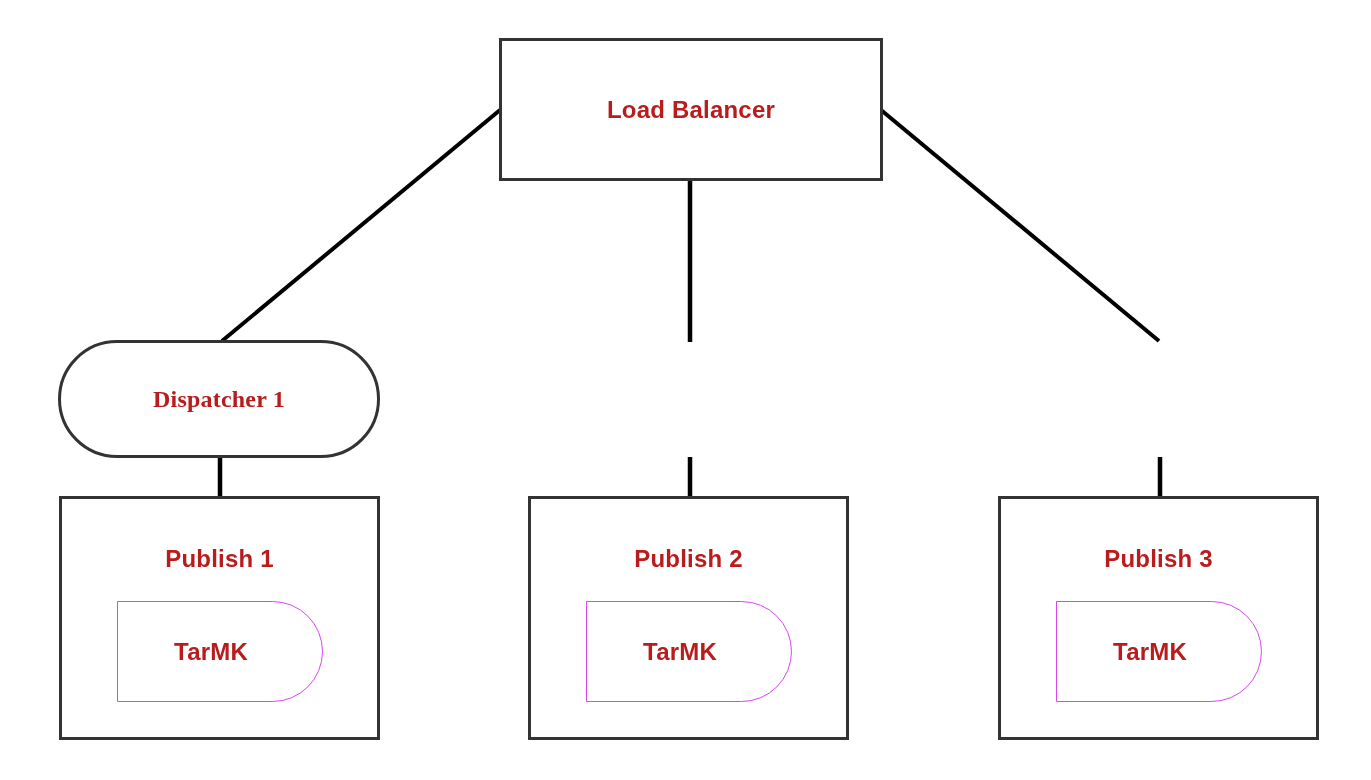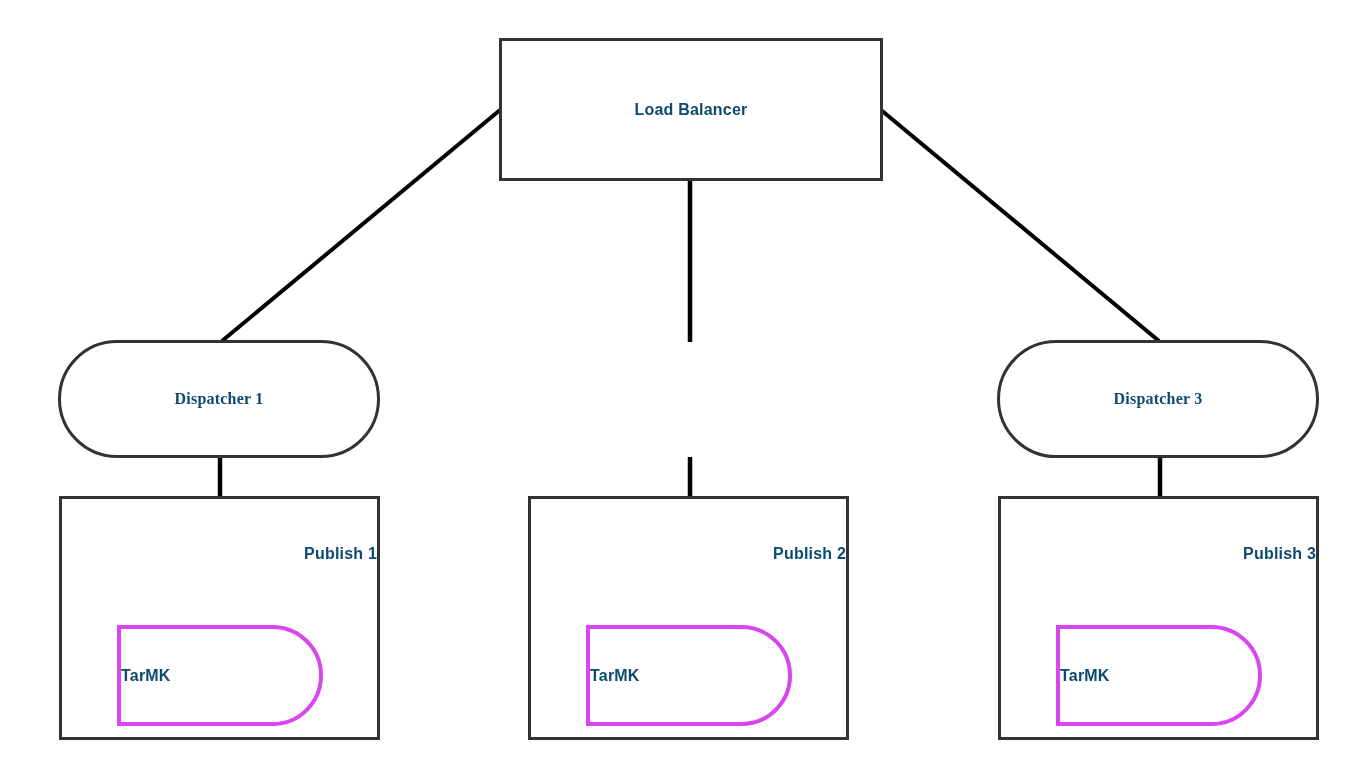--- a/index.html
+++ b/index.html
@@ -26,22 +26,22 @@
     box-sizing: border-box;
     background: #ffffff;
     border: 3px solid #333333;
     z-index: 2;
     display: flex;
     align-items: center;
     justify-content: center;
   }
   .node-label {
     font-weight: bold;
-    font-size: 16px;
-    color: #0c4a6e;
+    font-size: 24px;
+    color: #b91c1c;
     letter-spacing: 0.2px;
     white-space: nowrap;
   }
   
   #load-balancer {
     left: 499px;
     top: 38px;
     width: 384px;
     height: 143px;
   }
@@ -64,36 +64,36 @@
     display: block;
   }
   #publish-1 { left: 59px; }
   #publish-2 { left: 528px; }
   #publish-3 { left: 998px; text-decoration: underline; }
   .publish-label {
     position: absolute;
     left: 0;
     top: 46px;
     width: 100%;
-    text-align: right;
+    text-align: center;
   }
   
   .tarmk {
     position: absolute;
     left: 55px;
-    top: 126px;
+    top: 102px;
     width: 206px;
     height: 101px;
     box-sizing: border-box;
     background: #ffffff;
-    border: 4px solid #d946ef;
+    border: 1px solid #d946ef;
     border-radius: 0 50.5px 50.5px 0;
     display: flex;
     align-items: center;
-    justify-content: flex-start;
+    justify-content: center;
   }
   .tarmk .node-label {
     margin-right: 18px;
   }
 </style>
 </head>
 <body>
 
 <div id="canvas">
 
@@ -106,23 +106,20 @@
     <line x1="1160" y1="457" x2="1160" y2="498" stroke="#000000" stroke-width="4.5"></line>
   </svg>
 
   <div class="node" id="load-balancer">
     <span class="node-label">Load Balancer</span>
   </div>
 
   <div class="node dispatcher" id="dispatcher-1">
     <span class="node-label">Dispatcher 1</span>
   </div>
-  <div class="node dispatcher" id="dispatcher-3">
-    <span class="node-label">Dispatcher 3</span>
-  </div>
 
   <div class="node publish" id="publish-1">
     <div class="node-label publish-label">Publish 1</div>
     <div class="tarmk">
       <span class="node-label">TarMK</span>
     </div>
   </div>
 
   <div class="node publish" id="publish-2">
     <div class="node-label publish-label">Publish 2</div>

